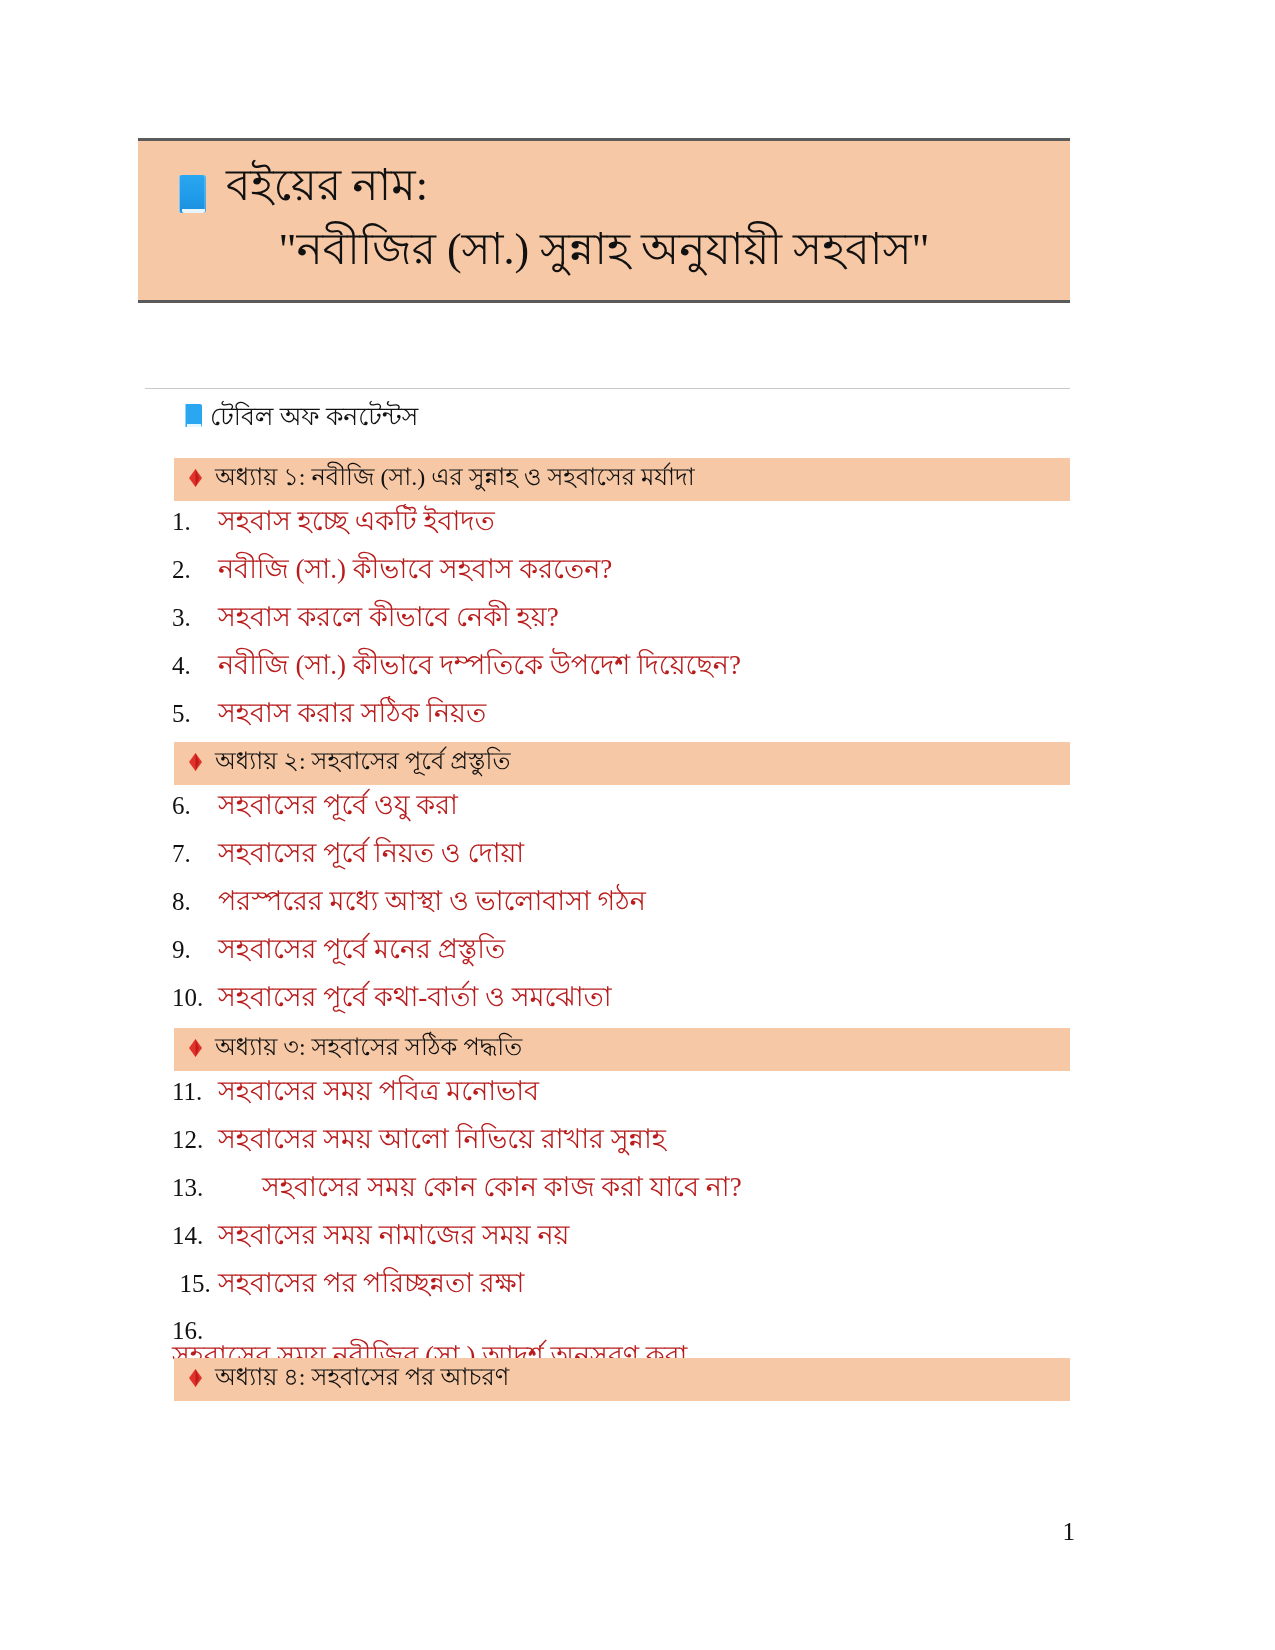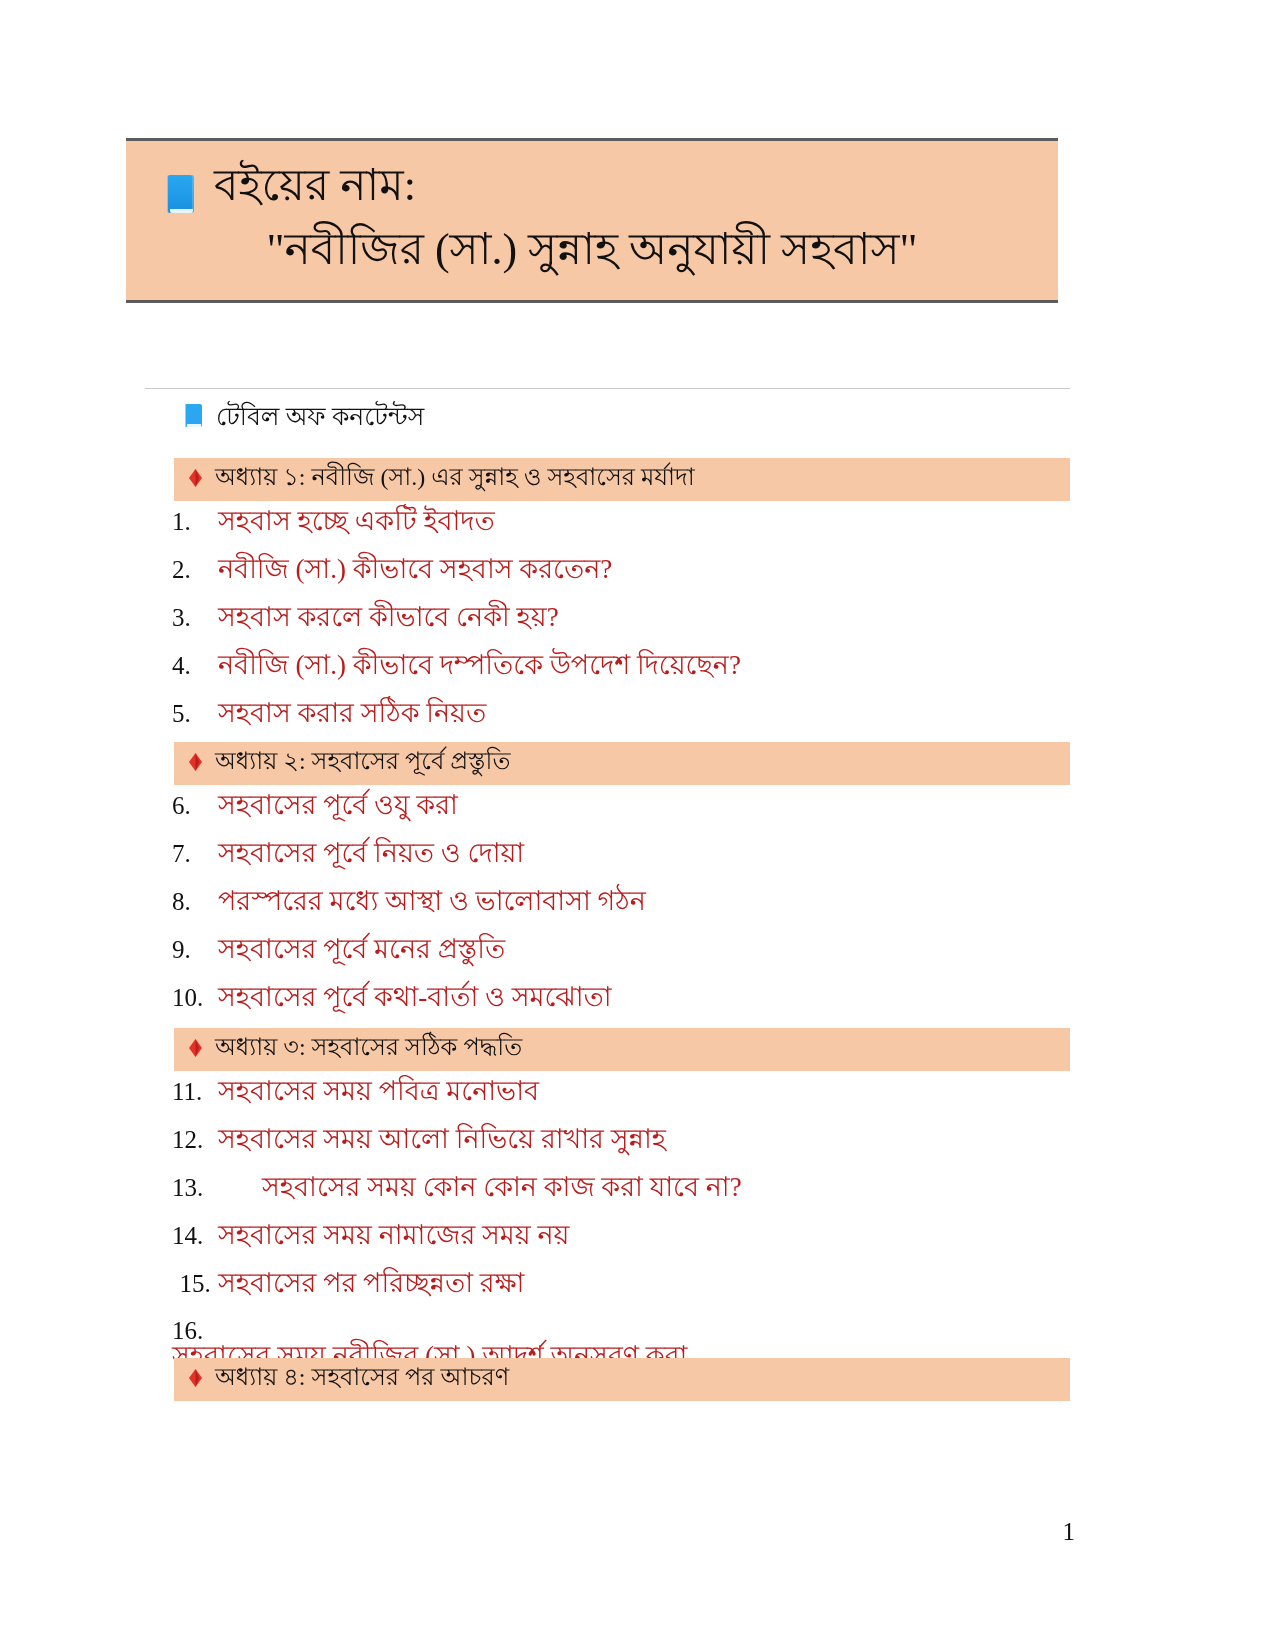--- a/index.html
+++ b/index.html
@@ -16,21 +16,21 @@
     width: 1275px;
     height: 1650px;
     background: #ffffff;
     overflow: hidden;
     box-sizing: border-box;
   }
 
   
   .title-banner {
     position: absolute;
-    left: 126px;
+    left: 138px;
     top: 138px;
     width: 932px;
     box-sizing: border-box;
     background: #f7c8a5;
     border-top: 3px solid #5b5b5b;
     border-bottom: 3px solid #5b5b5b;
     padding: 22px 18px 24px 18px;
   }
   .title-line-1 {
     display: flex;
@@ -92,21 +92,21 @@
     background: #c9c9c9;
   }
 
   
   .toc-label {
     position: absolute;
     left: 185px;
     top: 404px;
     display: flex;
     align-items: flex-start;
-    gap: 13px;
+    gap: 7px;
   }
   .toc-icon {
     width: 18px;
     height: 24px;
     position: relative;
     flex: 0 0 auto;
   }
   .toc-icon .cover {
     position: absolute; left:1px; top:0;
     width: 16px; height: 23px;

